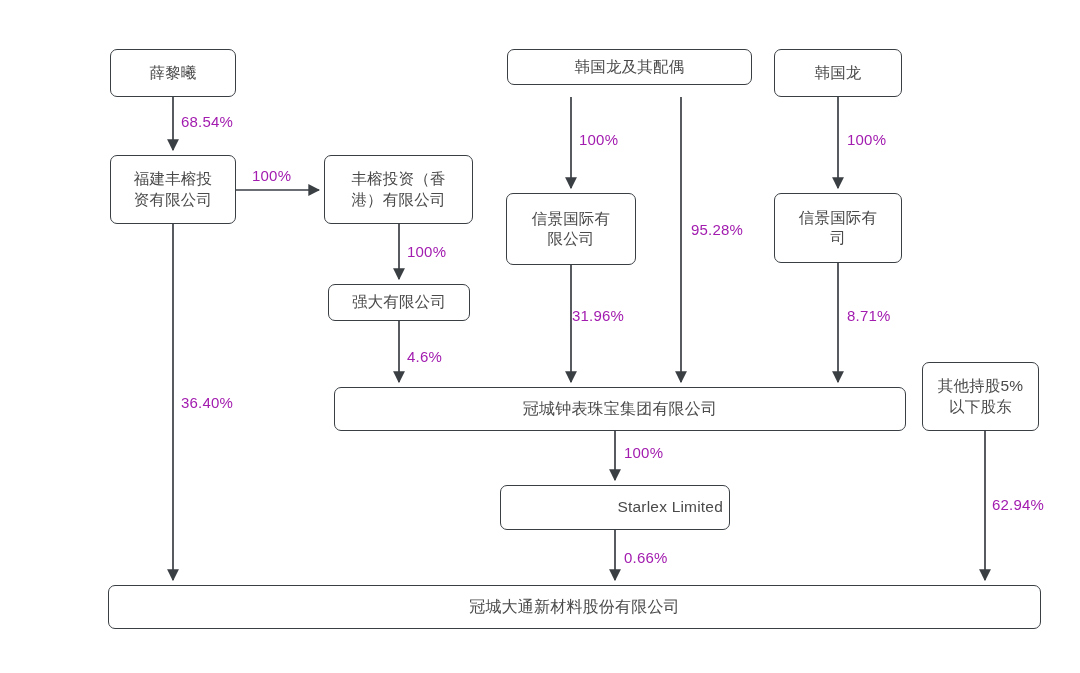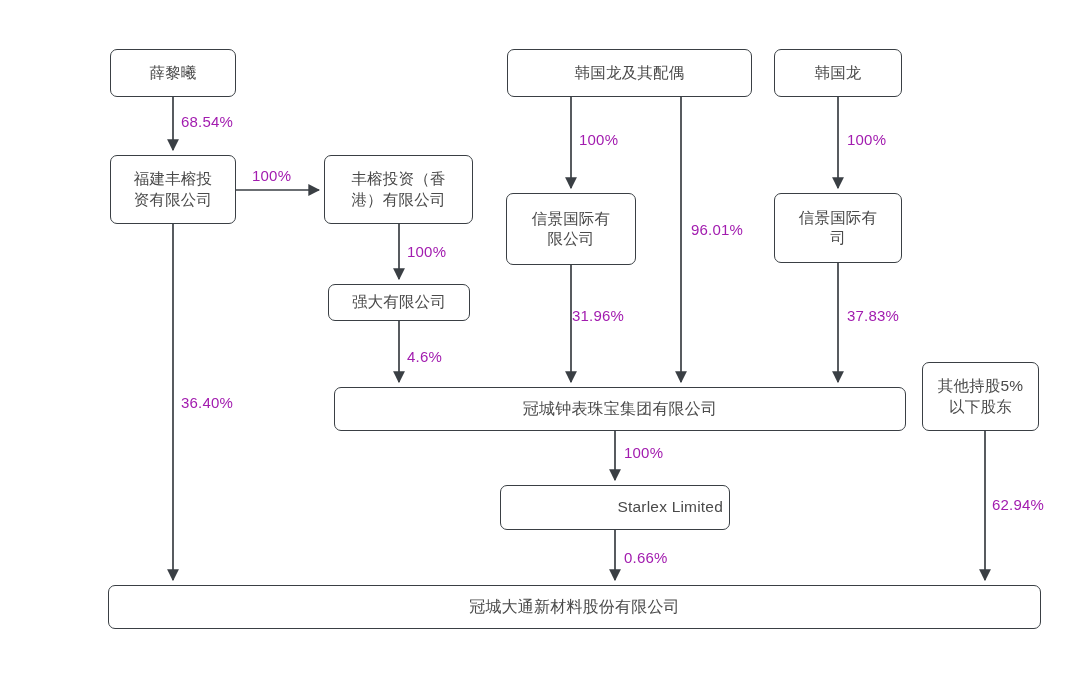--- a/index.html
+++ b/index.html
@@ -113,21 +113,21 @@
 
   <div class="node" style="left:288px; top:155px; width:149px; height:69px;">
     <span class="node-label">丰榕投资（香
 港）有限公司</span>
   </div>
 
   <div class="node" style="left:292px; top:284px; width:142px; height:37px;">
     <span class="node-label">强大有限公司</span>
   </div>
 
-  <div class="node" style="left:471px; top:49px; width:245px; height:48px;">
+  <div class="node" style="left:471px; top:49px; width:245px; height:36px;">
     <span class="node-label">韩国龙及其配偶</span>
   </div>
 
   <div class="node" style="left:738px; top:49px; width:128px; height:48px;">
     <span class="node-label">韩国龙</span>
   </div>
 
   <div class="node" style="left:470px; top:193px; width:130px; height:72px;">
     <span class="node-label">信景国际有
 限公司</span>
@@ -160,25 +160,25 @@
   <div class="edge-label" style="left:216px; top:167px;">100%</div>
 
   <div class="edge-label" style="left:371px; top:243px;">100%</div>
 
   <div class="edge-label" style="left:371px; top:348px;">4.6%</div>
 
   <div class="edge-label" style="left:543px; top:131px;">100%</div>
 
   <div class="edge-label" style="left:536px; top:307px;">31.96%</div>
 
-  <div class="edge-label" style="left:655px; top:221px;">96.01%</div>
+  <div class="edge-label" style="left:655px; top:221px;">95.28%</div>
 
   <div class="edge-label" style="left:811px; top:131px;">100%</div>
 
-  <div class="edge-label" style="left:811px; top:307px;">37.83%</div>
+  <div class="edge-label" style="left:811px; top:307px;">8.71%</div>
 
   <div class="edge-label" style="left:145px; top:394px;">36.40%</div>
 
   <div class="edge-label" style="left:588px; top:444px;">100%</div>
 
   <div class="edge-label" style="left:588px; top:549px;">0.66%</div>
 
   <div class="edge-label" style="left:956px; top:496px;">62.94%</div>
 
 </div>

